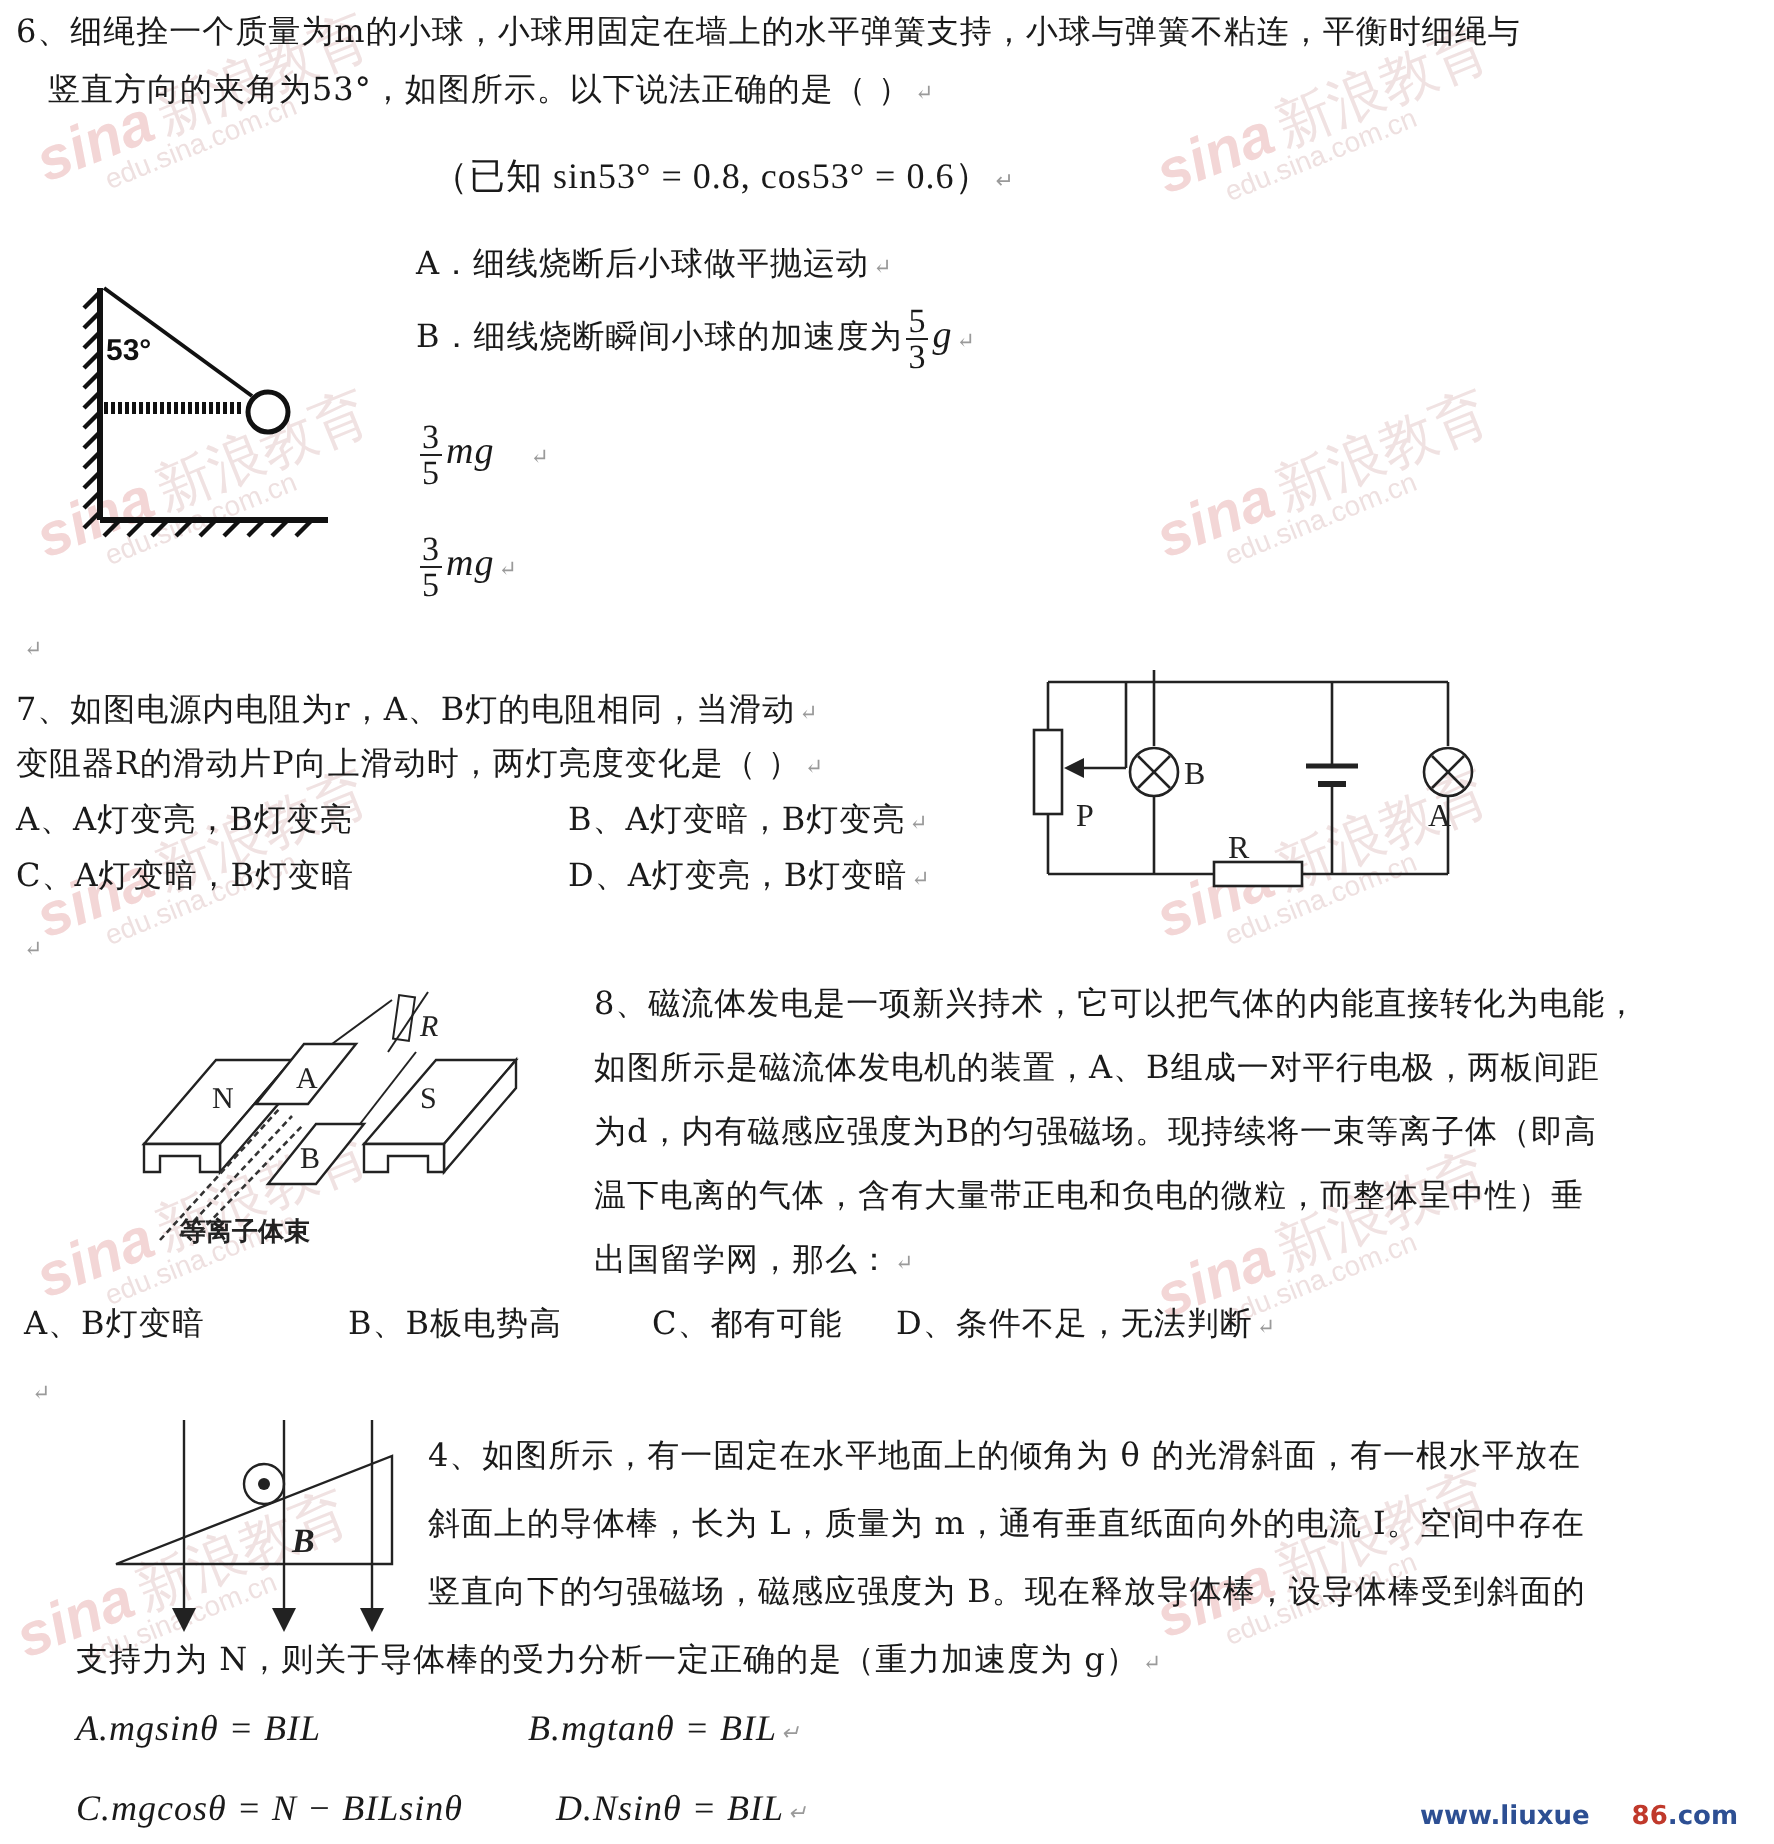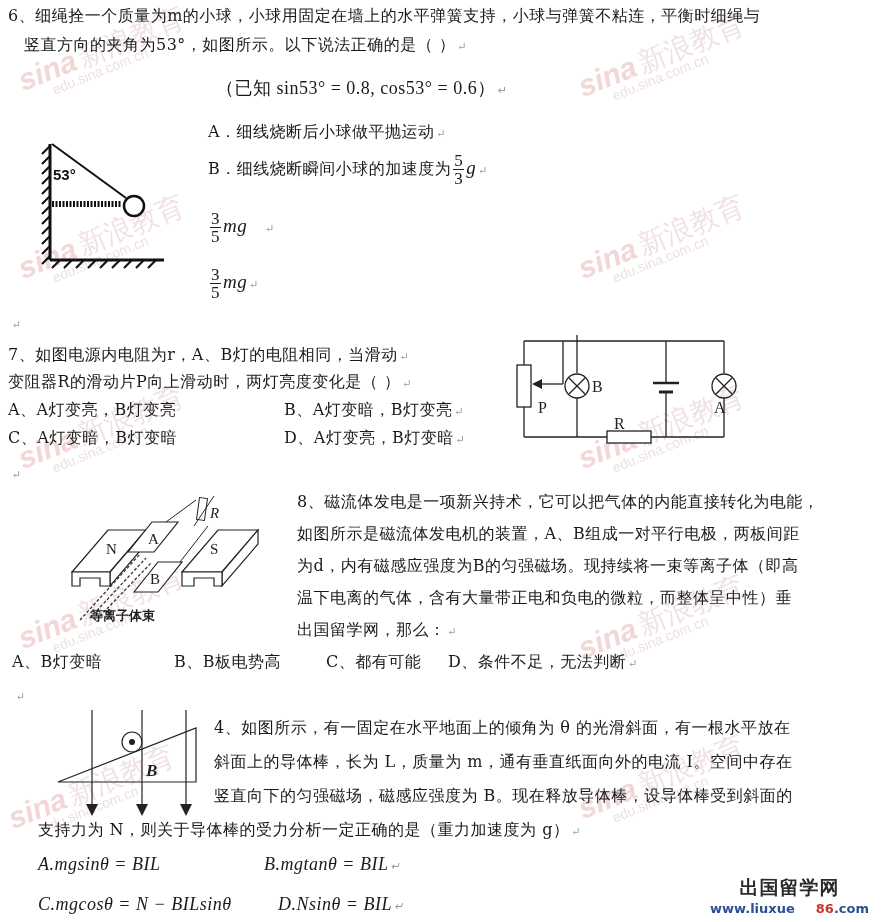--- a/index.html
+++ b/index.html
@@ -203,15 +203,14 @@
   <div class="line" style="left:214px;top:786px;">竖直向下的匀强磁场，磁感应强度为 B。现在释放导体棒，设导体棒受到斜面的</div>
   <div class="line" style="left:38px;top:820px;text-align:center;"><span>支持力为 N，则关于导体棒的受力分析一定正确的是（重力加速度为 g）</span><span class="pm">↵</span></div>
 
   <div class="line math" style="left:38px;top:854px;font-style:italic;">A.mgsinθ = BIL</div>
   <div class="line math" style="left:264px;top:854px;font-style:italic;"><span>B.mgtanθ = BIL</span><span class="pm">↵</span></div>
   <div class="line math" style="left:38px;top:894px;font-style:italic;">C.mgcosθ = N − BILsinθ</div>
   <div class="line math" style="left:278px;top:894px;font-style:italic;"><span>D.Nsinθ = BIL</span><span class="pm">↵</span></div>
 </div>
 
 <div class="footer-brand">
-  <div class="t">出国留学网</div>
   <div class="u"><span>www.liuxue</span><span class="r">86</span><span>.com</span></div>
 </div>
 
 </body></html>

